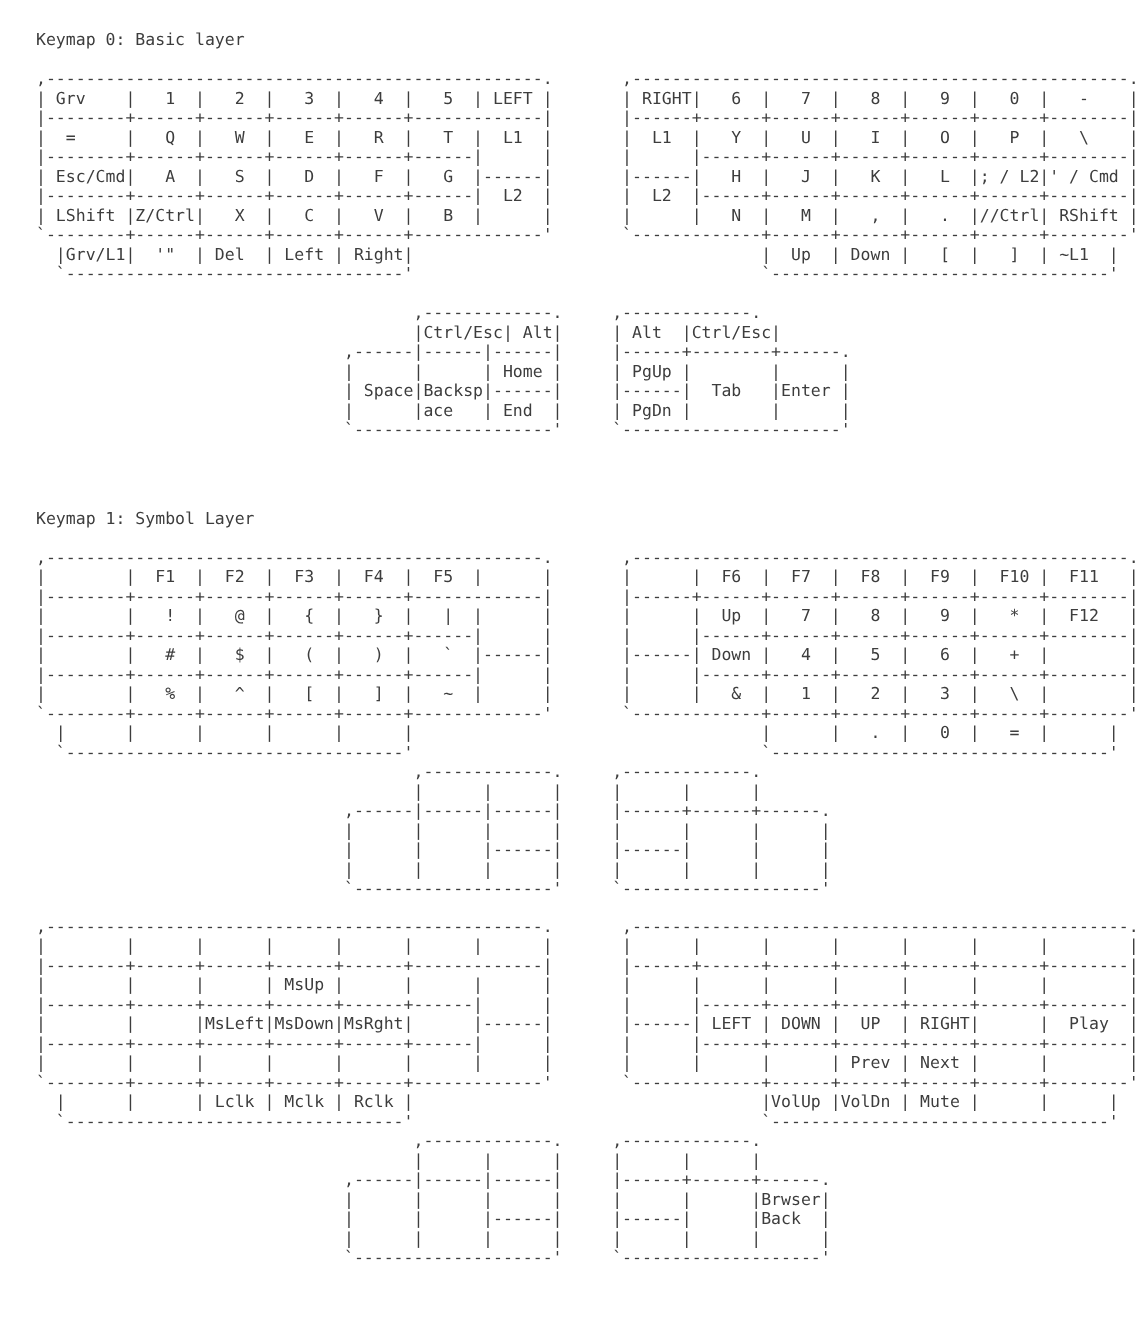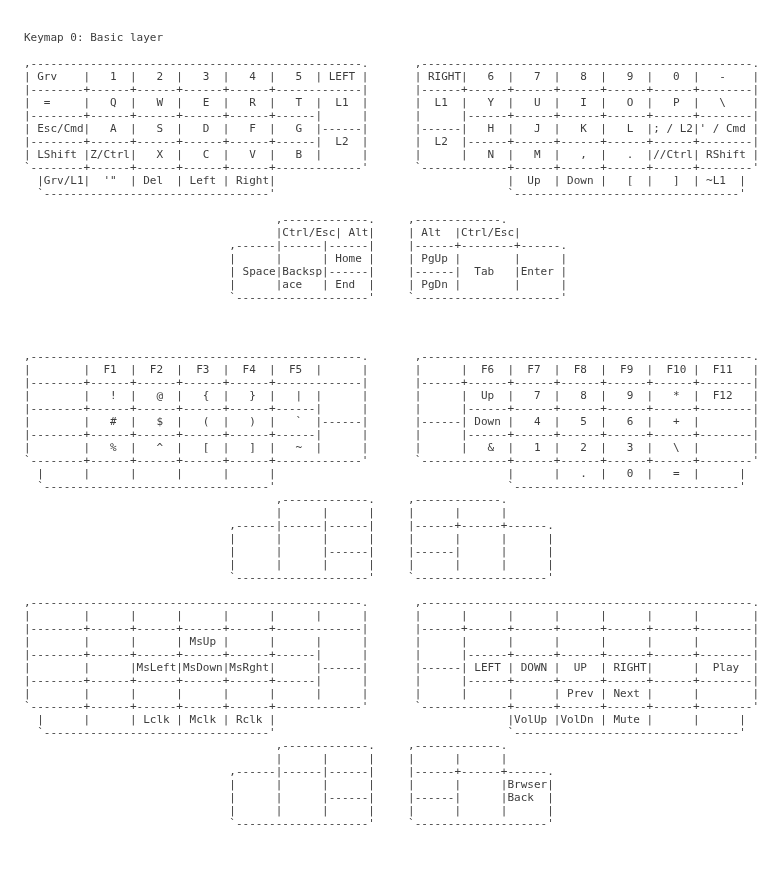--- a/index.html
+++ b/index.html
@@ -16,21 +16,21 @@
     font-size: 11px;
     line-height: 13px;
     color: #3d3d3d;
   }
   .keymap-section { margin: 0; }
   .keymap-section.s0 { margin-bottom: 46px; }
   .keymap-section.s1 { margin-bottom: 12px; }
   .section-title {
     font-weight: normal;
     white-space: pre;
-    margin: 11px 0 13px 0;
+    margin: 0 0 13px 0;
   }
   pre.ascii-art {
     margin: 0;
     font: inherit;
     white-space: pre;
     color: inherit;
   }
 </style>
 </head>
 <body>
@@ -54,20 +54,21 @@
                                       ,-------------.     ,-------------.
                                       |Ctrl/Esc| Alt|     | Alt  |Ctrl/Esc|
                                ,------|------|------|     |------+--------+------.
                                |      |      | Home |     | PgUp |        |      |
                                | Space|Backsp|------|     |------|  Tab   |Enter |
                                |      |ace   | End  |     | PgDn |        |      |
                                `--------------------'     `----------------------'</pre>
   </div>
 
   <div class="keymap-section s1">
+    <div class="section-title">Keymap 1: Symbol Layer</div>
     <pre class="ascii-art">,--------------------------------------------------.       ,--------------------------------------------------.
 |        |  F1  |  F2  |  F3  |  F4  |  F5  |      |       |      |  F6  |  F7  |  F8  |  F9  |  F10 |  F11   |
 |--------+------+------+------+------+-------------|       |------+------+------+------+------+------+--------|
 |        |   !  |   @  |   {  |   }  |   |  |      |       |      |  Up  |   7  |   8  |   9  |   *  |  F12   |
 |--------+------+------+------+------+------|      |       |      |------+------+------+------+------+--------|
 |        |   #  |   $  |   (  |   )  |   `  |------|       |------| Down |   4  |   5  |   6  |   +  |        |
 |--------+------+------+------+------+------|      |       |      |------+------+------+------+------+--------|
 |        |   %  |   ^  |   [  |   ]  |   ~  |      |       |      |   &amp;  |   1  |   2  |   3  |   \  |        |
 `--------+------+------+------+------+-------------'       `-------------+------+------+------+------+--------'
   |      |      |      |      |      |                                   |      |   .  |   0  |   =  |      |

